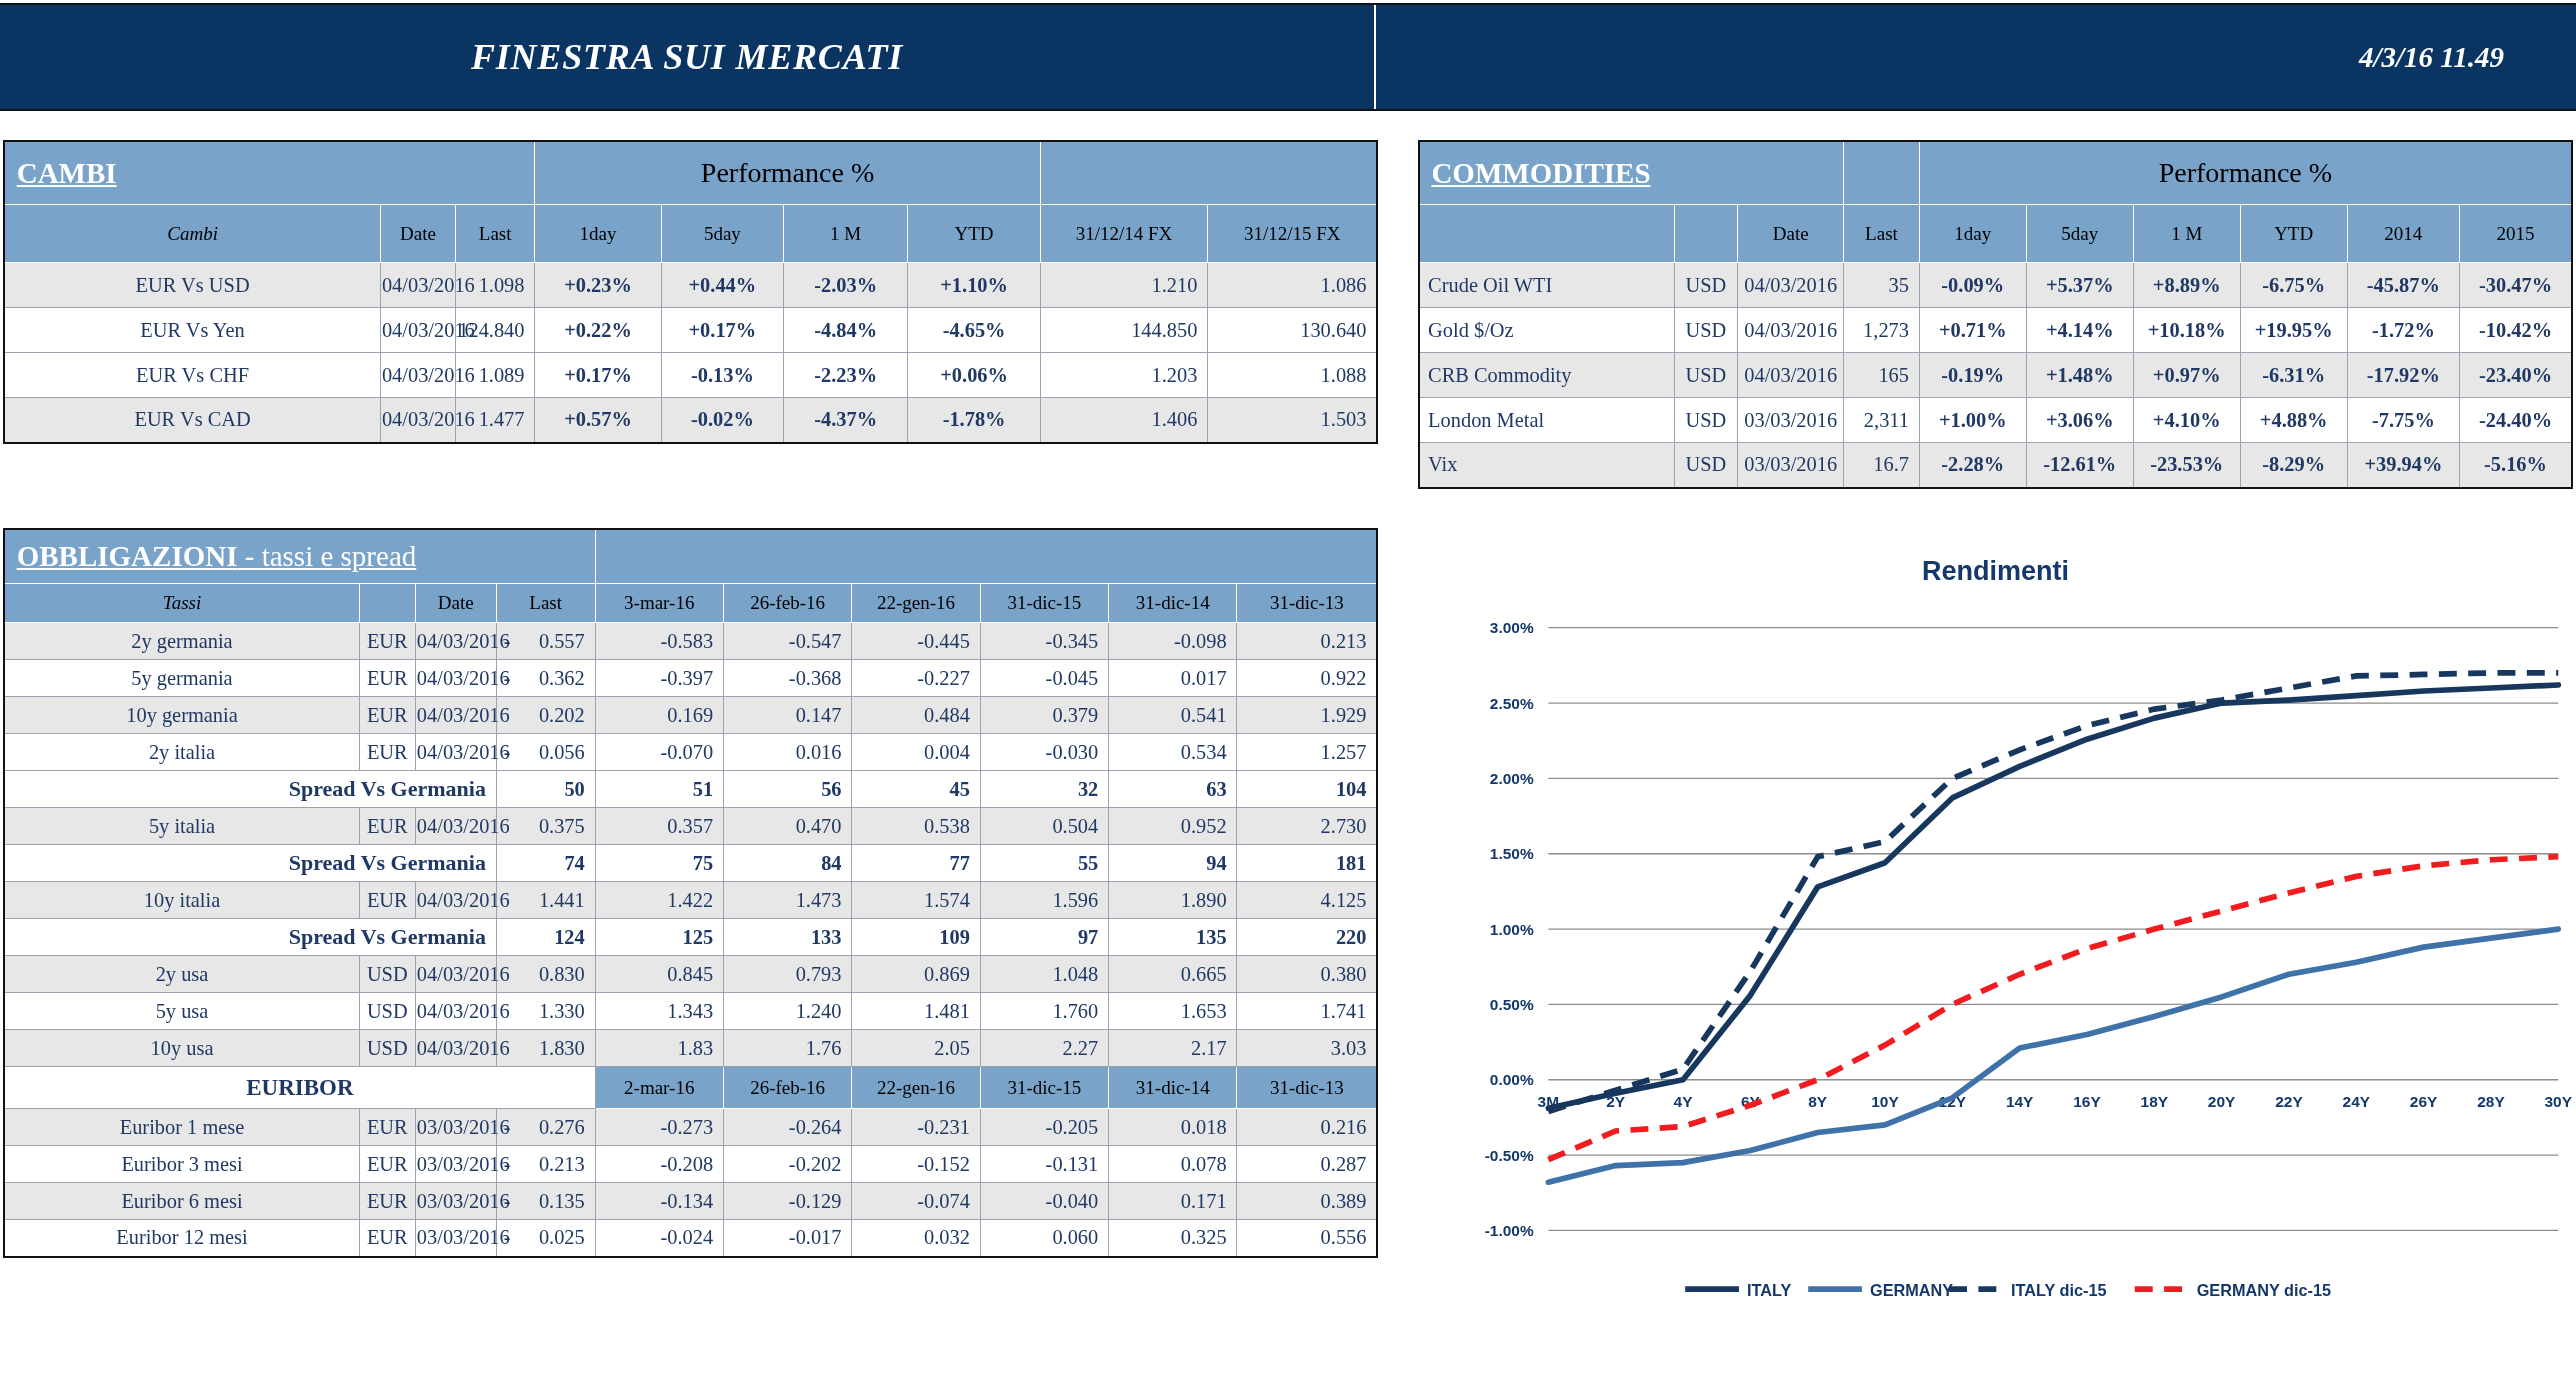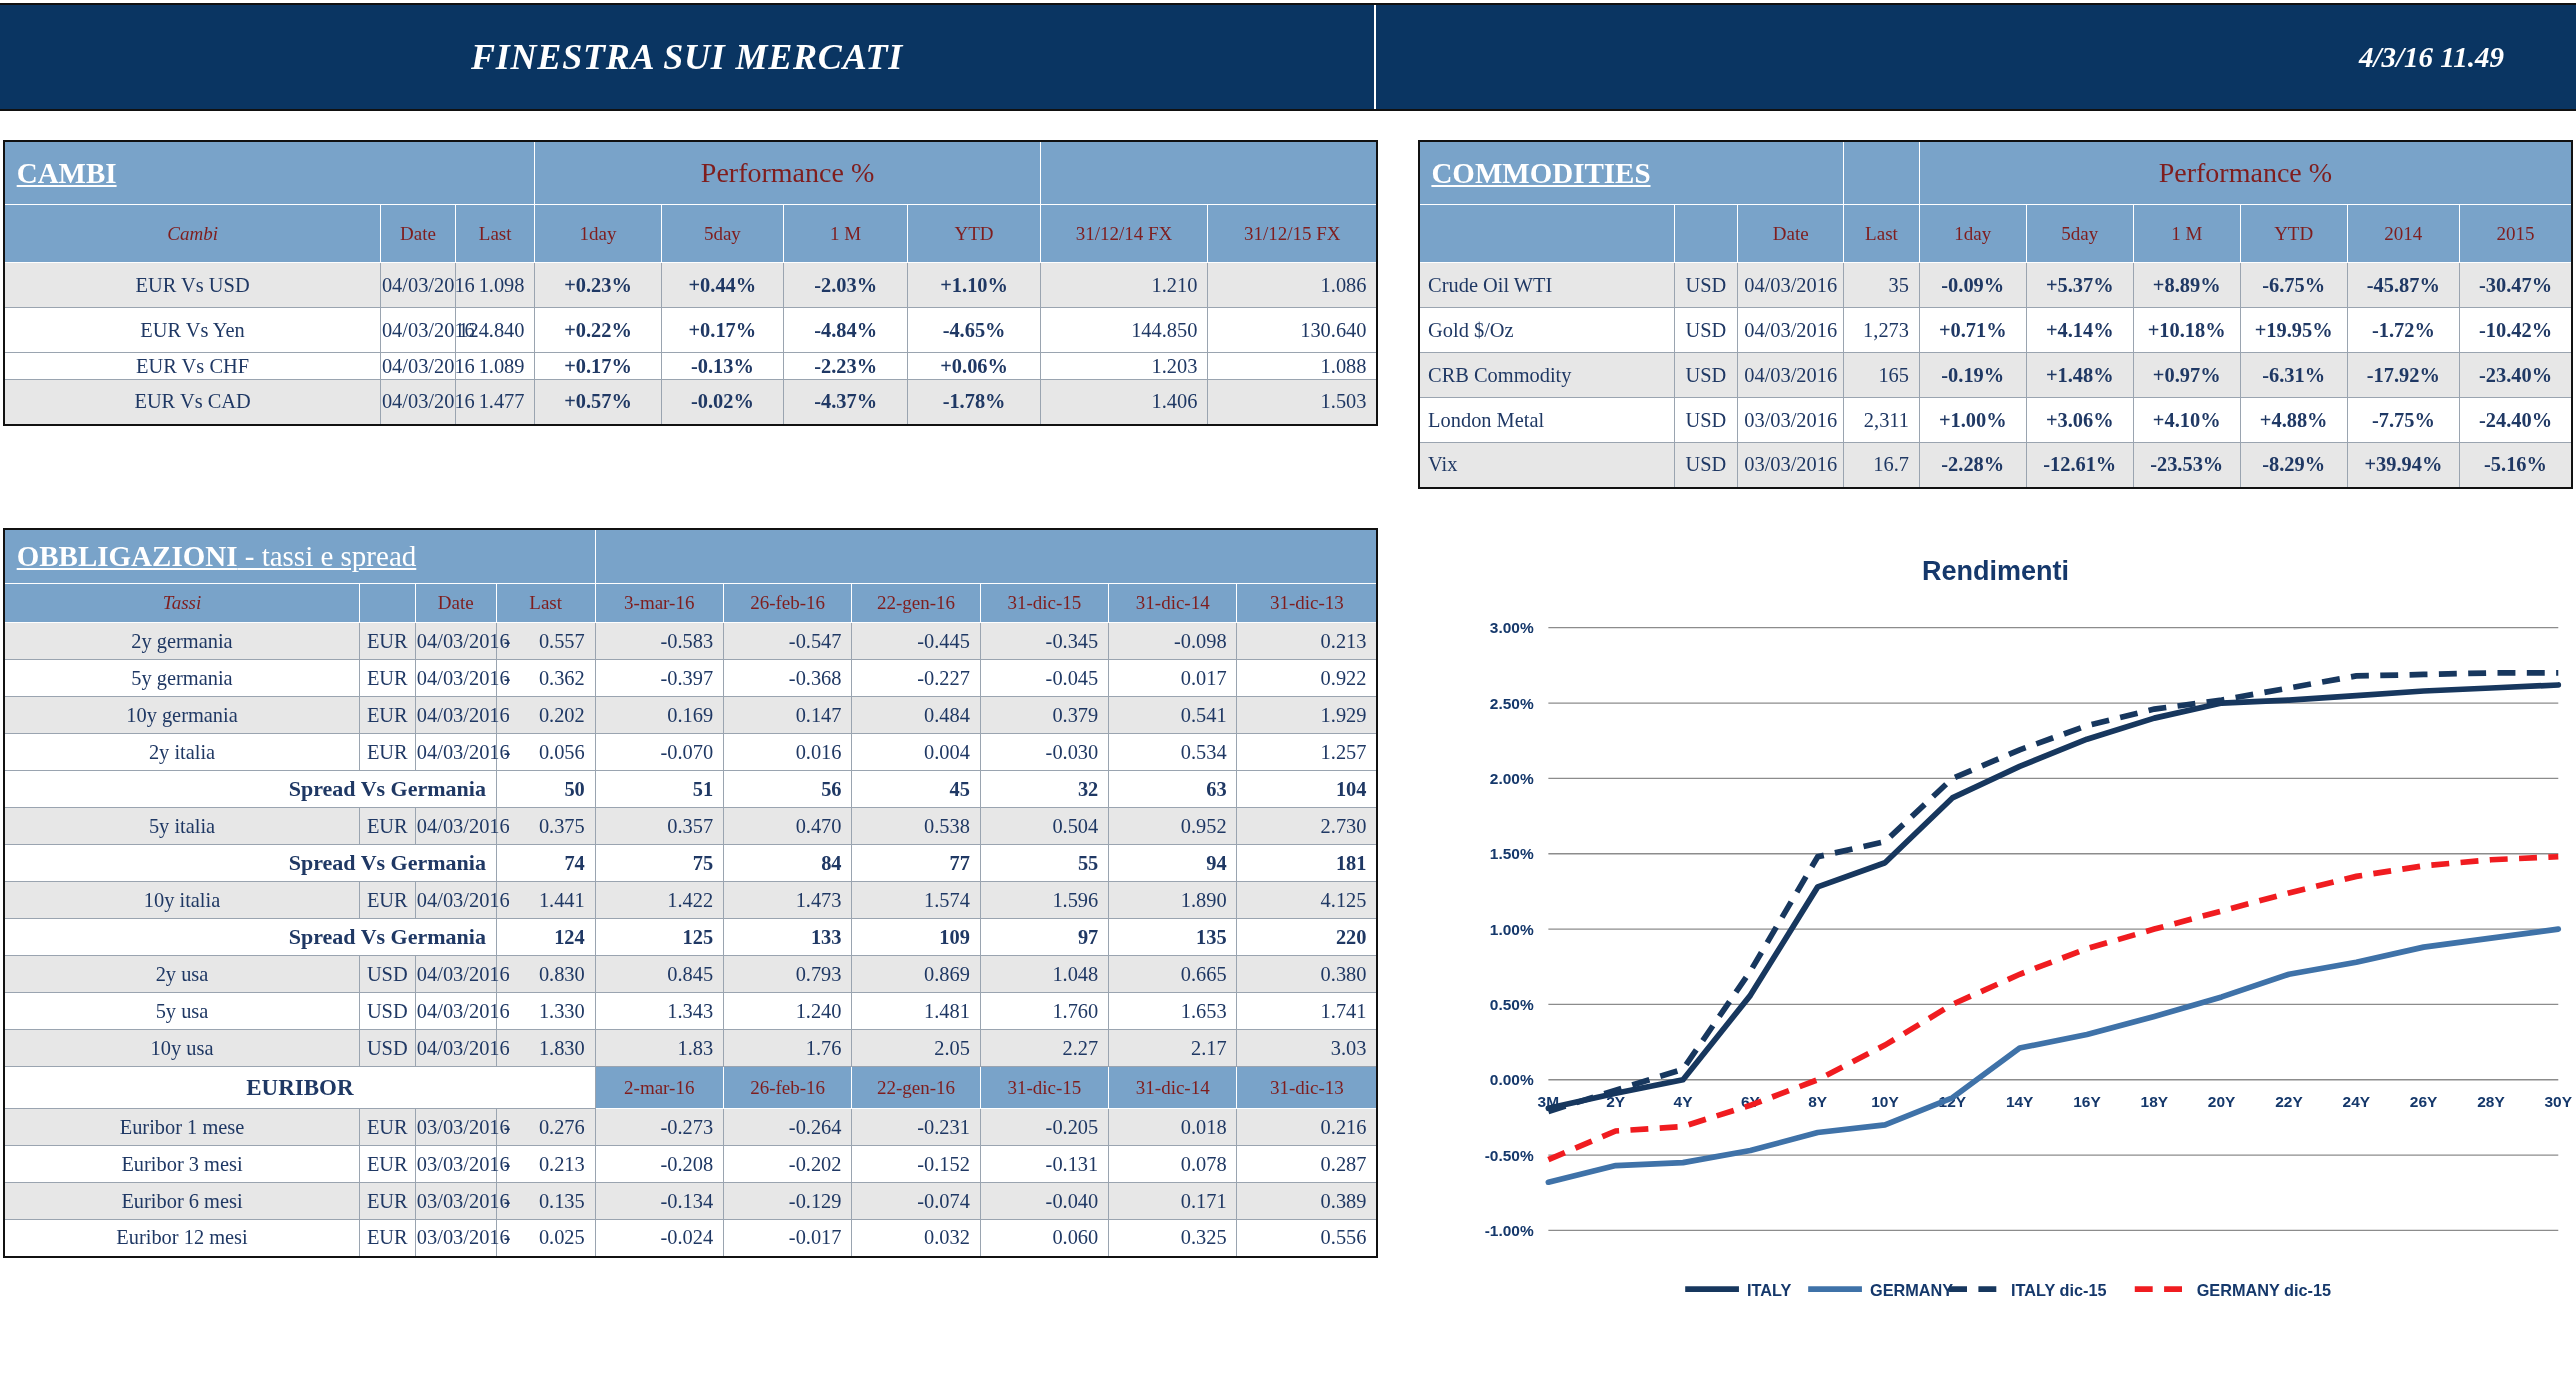--- a/index.html
+++ b/index.html
@@ -8,21 +8,21 @@
   
   #title-bar{position:absolute;left:0;top:3.3px;width:2576px;height:104px;background:#0A3562;border-top:2.4px solid #111;border-bottom:2.4px solid #111;}
   #title-bar .split{position:absolute;left:1374px;top:0;width:2.4px;height:104px;background:#ffffff;}
   #app-title{position:absolute;left:0;top:0;width:1374px;height:104px;display:flex;align-items:center;justify-content:center;
     color:#fff;font-style:italic;font-weight:bold;font-size:36px;letter-spacing:0.8px;}
   #app-timestamp{position:absolute;left:1374px;top:0;width:1202px;height:104px;display:flex;align-items:center;justify-content:flex-end;
     padding-right:72px;box-sizing:border-box;color:#fff;font-style:italic;font-weight:bold;font-size:29px;}
 
   
   table{border-collapse:collapse;table-layout:fixed;border-radius:13px;}
-  .hd{background:#79A3C9;color:#7f1d1d;text-align:center;vertical-align:middle;font-size:19px;
+  .hd{background:#79A3C9;color:#000000;text-align:center;vertical-align:middle;font-size:19px;
       border:1.6px solid #ffffff;line-height:1.05;}
   .hd.big{font-size:28px;}
   .sect{background:#79A3C9;color:#ffffff;font-size:29px;font-weight:bold;text-align:left;padding-left:11.4px;
         border:1.6px solid #ffffff;}
   .sect u{text-decoration:underline;}
   .sect .thin{font-weight:normal;}
   .blank{background:#79A3C9;border:1.6px solid #ffffff;}
   td.cell{border:0.8px solid #9aa4b0;font-size:20.4px;vertical-align:middle;color:#1F3864;}
   tr.alt td.cell{background:#E7E7E7;}
   tr.norm td.cell{background:#FFFFFF;}
@@ -109,21 +109,21 @@
           <td class="cell c">EUR Vs Yen</td>
           <td class="cell c dt">04/03/2016</td>
           <td class="cell r">124.840</td>
           <td class="cell c pos">+0.22%</td>
           <td class="cell c pos">+0.17%</td>
           <td class="cell c neg">-4.84%</td>
           <td class="cell c neg">-4.65%</td>
           <td class="cell r">144.850</td>
           <td class="cell r">130.640</td>
         </tr>
-        <tr class="norm" style="height: 27px;">
+        <tr class="norm" style="height: 45px;">
           <td class="cell c">EUR Vs CHF</td>
           <td class="cell c dt">04/03/2016</td>
           <td class="cell r">1.089</td>
           <td class="cell c pos">+0.17%</td>
           <td class="cell c neg">-0.13%</td>
           <td class="cell c neg">-2.23%</td>
           <td class="cell c pos">+0.06%</td>
           <td class="cell r">1.203</td>
           <td class="cell r">1.088</td>
         </tr>

